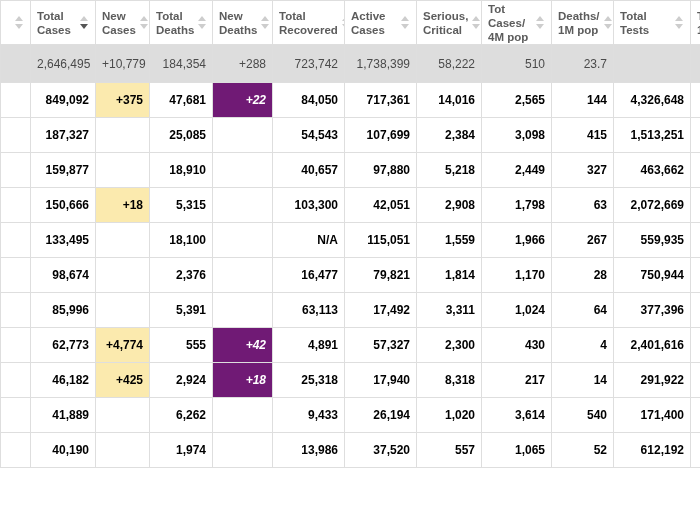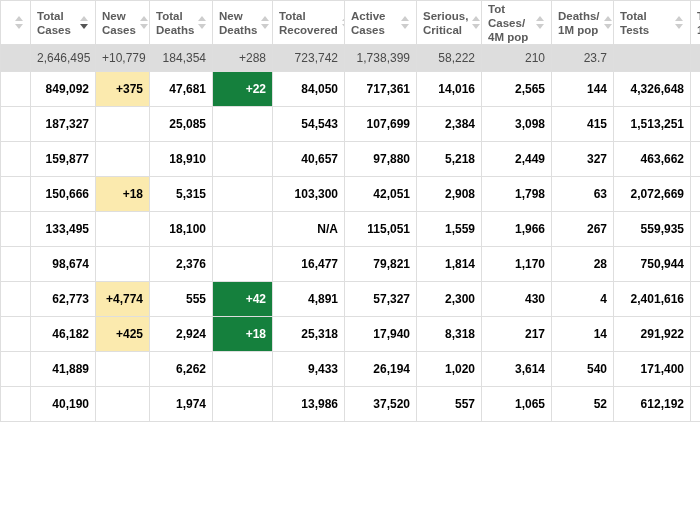--- a/index.html
+++ b/index.html
@@ -88,27 +88,28 @@
   }
   tbody td.first-col {
     border-left: none;
     text-align: left;
     padding-left: 0;
   }
   tr.totals td {
     background: #dddddd;
     font-weight: normal;
     color: #4a4a4a;
-    height: 27px;
+    height: 38px;
     border-color: #cfcfcf;
   }
   td.hl-yellow { background: #fbeaae; }
   td.hl-red {
-    background: #15803d;
+    background: #701a75;
     color: #ffffff;
+    font-style: italic;
   }
   
   col.c0  { width: 30px;  }
   col.c1  { width: 65px;  }
   col.c2  { width: 54px;  }
   col.c3  { width: 63px;  }
   col.c4  { width: 60px;  }
   col.c5  { width: 72px;  }
   col.c6  { width: 72px;  }
   col.c7  { width: 65px;  }
@@ -246,21 +247,21 @@
   <tbody>
       <tr class="totals">
         <td class="first-col"></td>
         <td>2,646,495</td>
         <td>+10,779</td>
         <td>184,354</td>
         <td>+288</td>
         <td>723,742</td>
         <td>1,738,399</td>
         <td>58,222</td>
-        <td>210</td>
+        <td>510</td>
         <td>23.7</td>
         <td></td>
         <td></td>
       </tr>
       <tr>
         <td class="first-col"></td>
         <td>849,092</td>
         <td class="hl-yellow">+375</td>
         <td>47,681</td>
         <td class="hl-red">+22</td>
@@ -337,20 +338,34 @@
         <td>16,477</td>
         <td>79,821</td>
         <td>1,814</td>
         <td>1,170</td>
         <td>28</td>
         <td>750,944</td>
         <td></td>
       </tr>
       <tr>
         <td class="first-col"></td>
+        <td>85,996</td>
+        <td></td>
+        <td>5,391</td>
+        <td></td>
+        <td>63,113</td>
+        <td>17,492</td>
+        <td>3,311</td>
+        <td>1,024</td>
+        <td>64</td>
+        <td>377,396</td>
+        <td></td>
+      </tr>
+      <tr>
+        <td class="first-col"></td>
         <td>62,773</td>
         <td class="hl-yellow">+4,774</td>
         <td>555</td>
         <td class="hl-red">+42</td>
         <td>4,891</td>
         <td>57,327</td>
         <td>2,300</td>
         <td>430</td>
         <td>4</td>
         <td>2,401,616</td>

